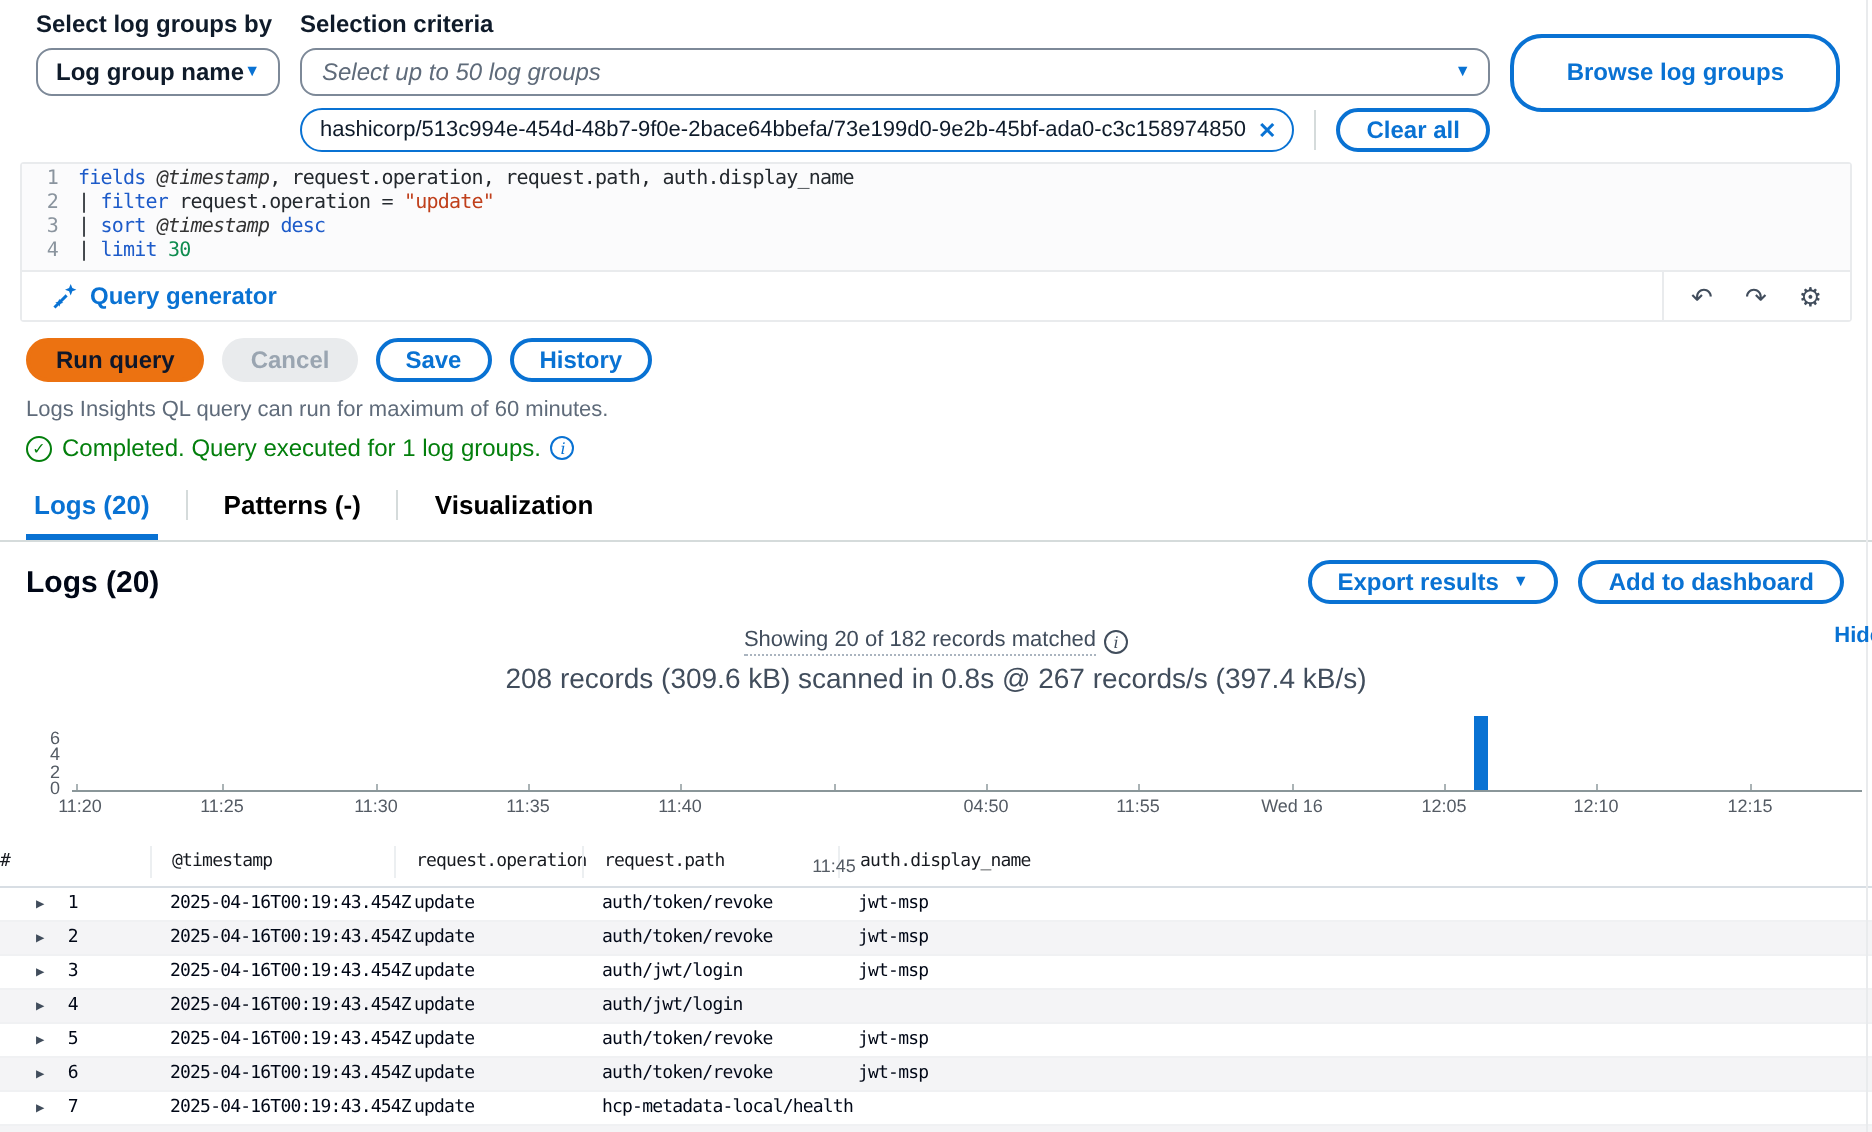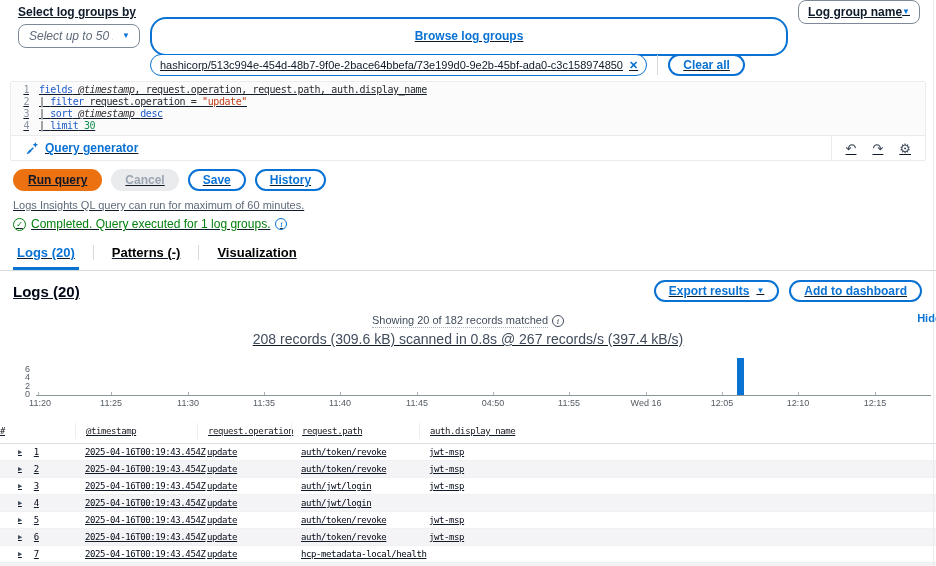--- a/index.html
+++ b/index.html
@@ -1,37 +1,37 @@
 <!DOCTYPE html>
 <html><head>
 <meta charset="utf-8">
 <style>
   * { margin:0; padding:0; box-sizing:border-box; }
   html,body { width:936px; height:566px; overflow:hidden; background:#fff;
     font-family:"Liberation Sans", sans-serif; color:#0f1b2a; }
-  .page { position:relative; width:936px; height:566px;text-decoration:underline; }
+  .page { position:relative; width:936px; height:566px; }
   .right-border { position:absolute; top:0; bottom:0; right:2px; width:1px; background:#e9ebed; }
 
   
   .controls-grid { display:grid; grid-template-columns:122px 1fr auto; column-gap:10px;
     row-gap:5px; padding:5px 16px 0 18px; align-items:center;
     grid-template-rows:14px 24px 24px; }
   .field-label { font-size:12px; font-weight:700; color:#0f1b2a; align-self:end; }
   .select-box { height:24px; border:1px solid #7d8998; border-radius:8px; background:#fff;
     display:flex; align-items:center; justify-content:space-between; padding:0 9px;
     font-size:12px; font-weight:700; cursor:pointer; }
   .caret { font-size:8px; color:#0972d3; line-height:1; }
   .input-wrap { position:relative; height:24px; }
   .input-wrap input { width:100%; height:24px; border:1px solid #7d8998; border-radius:8px;
     padding:0 26px 0 10px; font-size:12px; font-family:"Liberation Sans",sans-serif; color:#0f1b2a; }
   .input-wrap input::placeholder { font-style:italic; color:#5f6b7a; opacity:1; }
   .input-caret { position:absolute; right:10px; top:8px; }
   .pill { display:inline-flex; align-items:center; justify-content:center; height:39px;
     border:2px solid #0972d3; border-radius:16px; background:#fff; color:#0972d3;
-    font-size:12px; font-weight:700; padding:0 14px; cursor:pointer; white-space:nowrap; }
+    font-size:12px; font-weight:700; padding:0 26px; cursor:pointer; white-space:nowrap; }
   .tag-row { grid-column:2 / 4; display:flex; align-items:center; gap:10px; }
   .tag { display:inline-flex; align-items:center; gap:6px; height:22px; border:1px solid #0972d3;
     border-radius:13px; padding:0 8px 0 9px; font-size:11px; color:#0f1b2a; background:#fff; }
   .tag .x { color:#0972d3; font-size:11px; font-weight:700; cursor:pointer; }
   .v-divider { width:1px; height:20px; background:#d5dbdb; }
   .pill.small { height:22px; padding:0 13px; }
 
   
   .editor { margin:4px 10px 0 10px; border:1px solid #e9ebed; border-radius:2px; }
   .code { background:#fbfbfc; padding:2px 0 3px 0; }
@@ -109,20 +109,21 @@
   .cell { overflow:hidden; white-space:nowrap; }
 </style>
 </head>
 <body>
 
 <div class="page">
   <div class="right-border"></div>
 
   <div class="controls-grid">
     <div class="field-label">Select log groups by</div>
+    <div class="field-label">Selection criteria</div>
     <div></div>
 
     <div class="select-box">
       <span>Log group name</span>
       <span class="caret">▼</span>
     </div>
     <div class="input-wrap">
       <input type="text" value="" placeholder="Select up to 50 log groups" style="">
       <span class="caret input-caret">▼</span>
     </div>
@@ -231,21 +232,21 @@
     <div class="x-tickmark" style="left:569px;"></div>
     <div class="x-tickmark" style="left:646px;"></div>
     <div class="x-tickmark" style="left:722px;"></div>
     <div class="x-tickmark" style="left:798px;"></div>
     <div class="x-tickmark" style="left:875px;"></div>
     <span class="x-label" style="left:40px;">11:20</span>
     <span class="x-label" style="left:111px;">11:25</span>
     <span class="x-label" style="left:188px;">11:30</span>
     <span class="x-label" style="left:264px;">11:35</span>
     <span class="x-label" style="left:340px;">11:40</span>
-    <span class="x-label" style="left:417px;">11:45</span>
+    <span class="x-label" style="left:417px;margin-top:30px;">11:45</span>
     <span class="x-label" style="left:493px;">04:50</span>
     <span class="x-label" style="left:569px;">11:55</span>
     <span class="x-label" style="left:646px;">Wed 16</span>
     <span class="x-label" style="left:722px;">12:05</span>
     <span class="x-label" style="left:798px;">12:10</span>
     <span class="x-label" style="left:875px;">12:15</span>
   </div>
 
   <div class="logtable">
     <div class="t-grid t-head">

